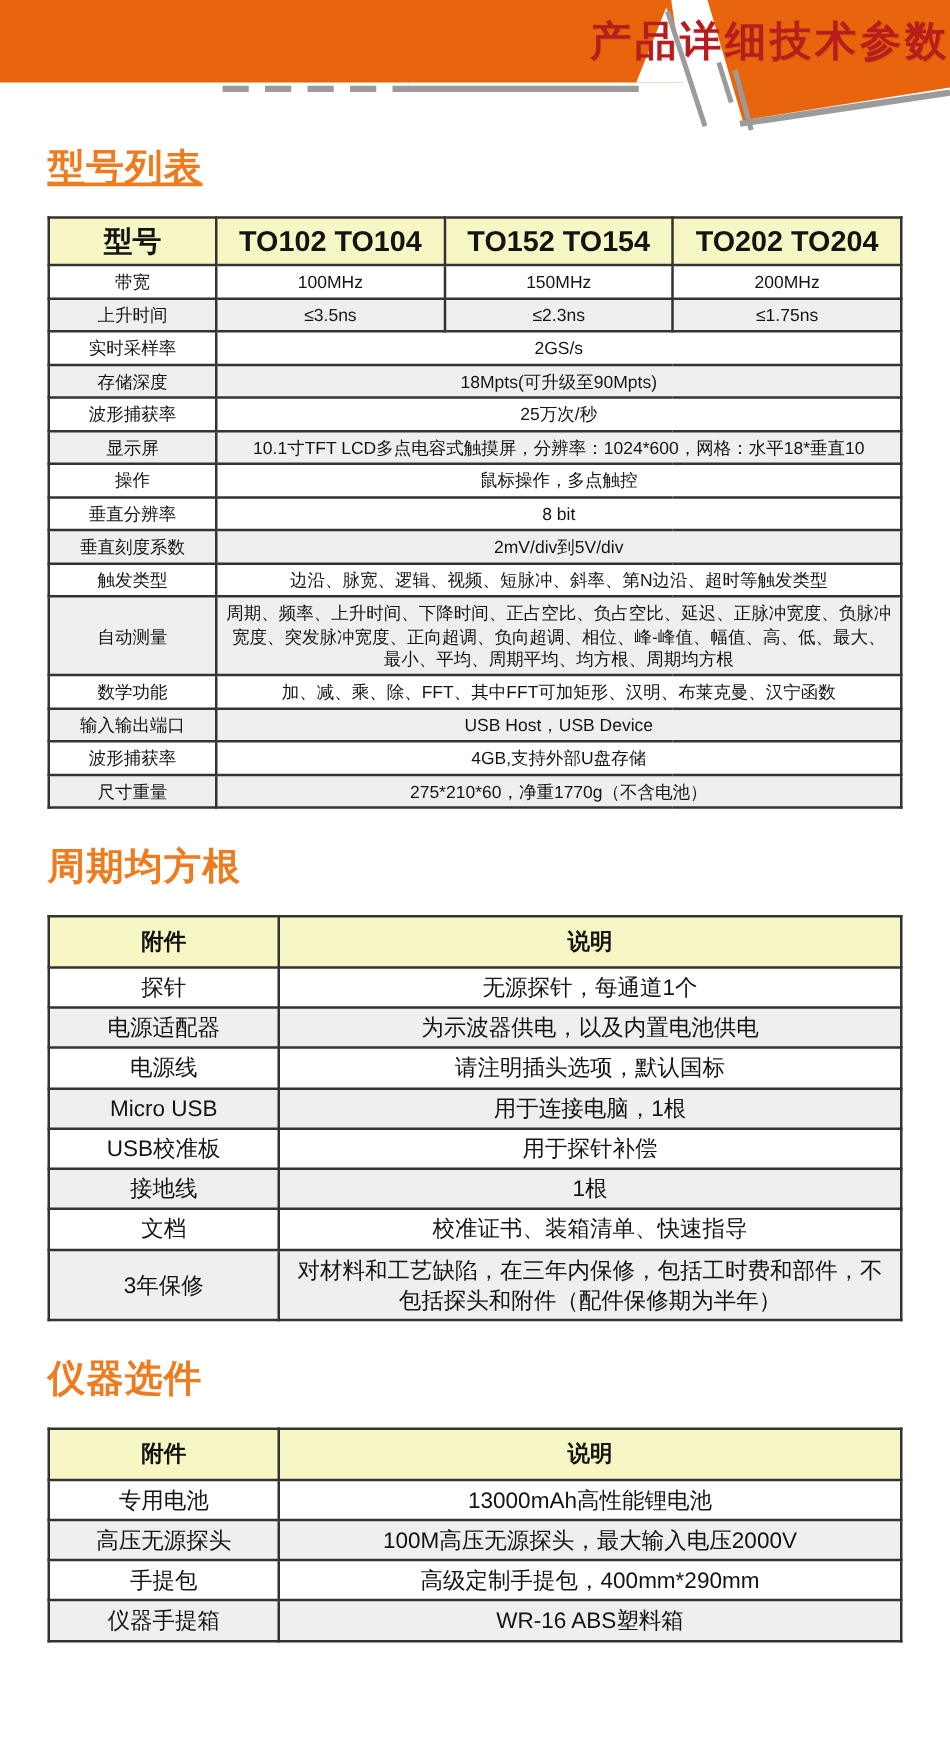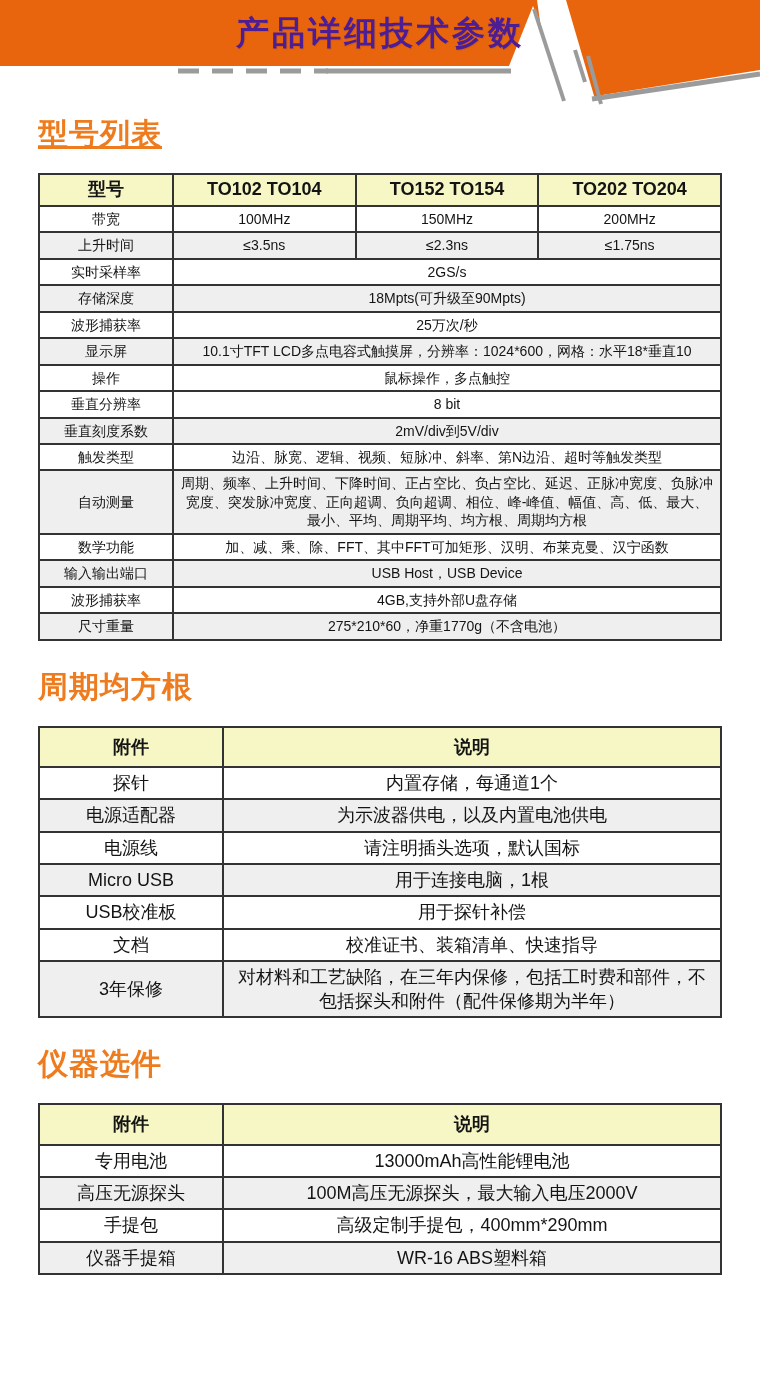--- a/index.html
+++ b/index.html
@@ -7,22 +7,22 @@
     width:760px; height:1396px;
     background:#ffffff;
     font-family:"Liberation Sans","DejaVu Sans",sans-serif;
     color:#111;
     overflow:hidden;
   }
   .banner { position:relative; height:66px; }
   .banner svg { position:absolute; top:0; left:0; overflow:visible; z-index:1; }
   .banner-title {
     position:absolute; left:0; top:11px; width:100%;
-    text-align:center; z-index:2;
-    color:#4c1d95; font-size:33px; font-weight:bold; letter-spacing:3px;
+    text-align:right; z-index:2;
+    color:#b91c1c; font-size:33px; font-weight:bold; letter-spacing:3px;
     text-shadow:1px 1px 0 rgba(0,0,0,0.08);
   }
   .content { padding:0 38px; }
   h2.sec-title {
     color:var(--title_orange); font-size:30px; font-weight:bold;
     margin:26px 0 18px 0; letter-spacing:1px;
   }
   .content .spec-section:first-child h2.sec-title { margin-top:48px;text-decoration:underline; }
   table.spec-table {
     width:100%; border-collapse:collapse; table-layout:fixed;
@@ -30,21 +30,21 @@
   }
   .spec-table th, .spec-table td {
     border:2px solid var(--border_dark);
     text-align:center; vertical-align:middle;
     color:#141414;
   }
   .spec-table thead th { background:var(--header_yellow); font-weight:bold; }
   .spec-table tbody th { font-weight:normal; }
   .spec-table tbody tr.alt { background:var(--row_alt); }
   table.cols4 th, table.cols4 td { font-size:14px; line-height:1.32; padding:3px 5px; }
-  table.cols4 thead th { padding:3px 5px; font-size:18px; }
+  table.cols4 thead th { padding:3px 5px; font-size:23px; }
   table.cols4 tr > *:first-child { width:122px; }
   table.cols2 th, table.cols2 td { font-size:18px; line-height:1.35; padding:3px 8px; }
   table.cols2 thead th { padding:7px 22px; }
   table.cols2 tr > *:first-child { width:138px; }
 </style>
 </head>
 <body>
 
 <div class="banner">
   <svg width="760" height="120" viewBox="0 0 760 120" aria-hidden="true">
@@ -151,37 +151,41 @@
     <table class="spec-table cols2">
       <thead>
           <tr>
             <th>附件</th>
             <th>说明</th>
           </tr>
         </thead>
       <tbody>
           <tr>
             <th scope="row">探针</th>
-            <td>内置存储，每通道1个</td>
+            <td>无源探针，每通道1个</td>
           </tr>
           <tr class="alt">
             <th scope="row">电源适配器</th>
             <td>为示波器供电，以及内置电池供电</td>
           </tr>
           <tr>
             <th scope="row">电源线</th>
             <td>请注明插头选项，默认国标</td>
           </tr>
           <tr class="alt">
             <th scope="row">Micro USB</th>
             <td>用于连接电脑，1根</td>
           </tr>
           <tr>
             <th scope="row">USB校准板</th>
             <td>用于探针补偿</td>
+          </tr>
+          <tr class="alt">
+            <th scope="row">接地线</th>
+            <td>1根</td>
           </tr>
           <tr>
             <th scope="row">文档</th>
             <td>校准证书、装箱清单、快速指导</td>
           </tr>
           <tr class="alt">
             <th scope="row">3年保修</th>
             <td>对材料和工艺缺陷，在三年内保修，包括工时费和部件，不包括探头和附件（配件保修期为半年）</td>
           </tr>
         </tbody>

